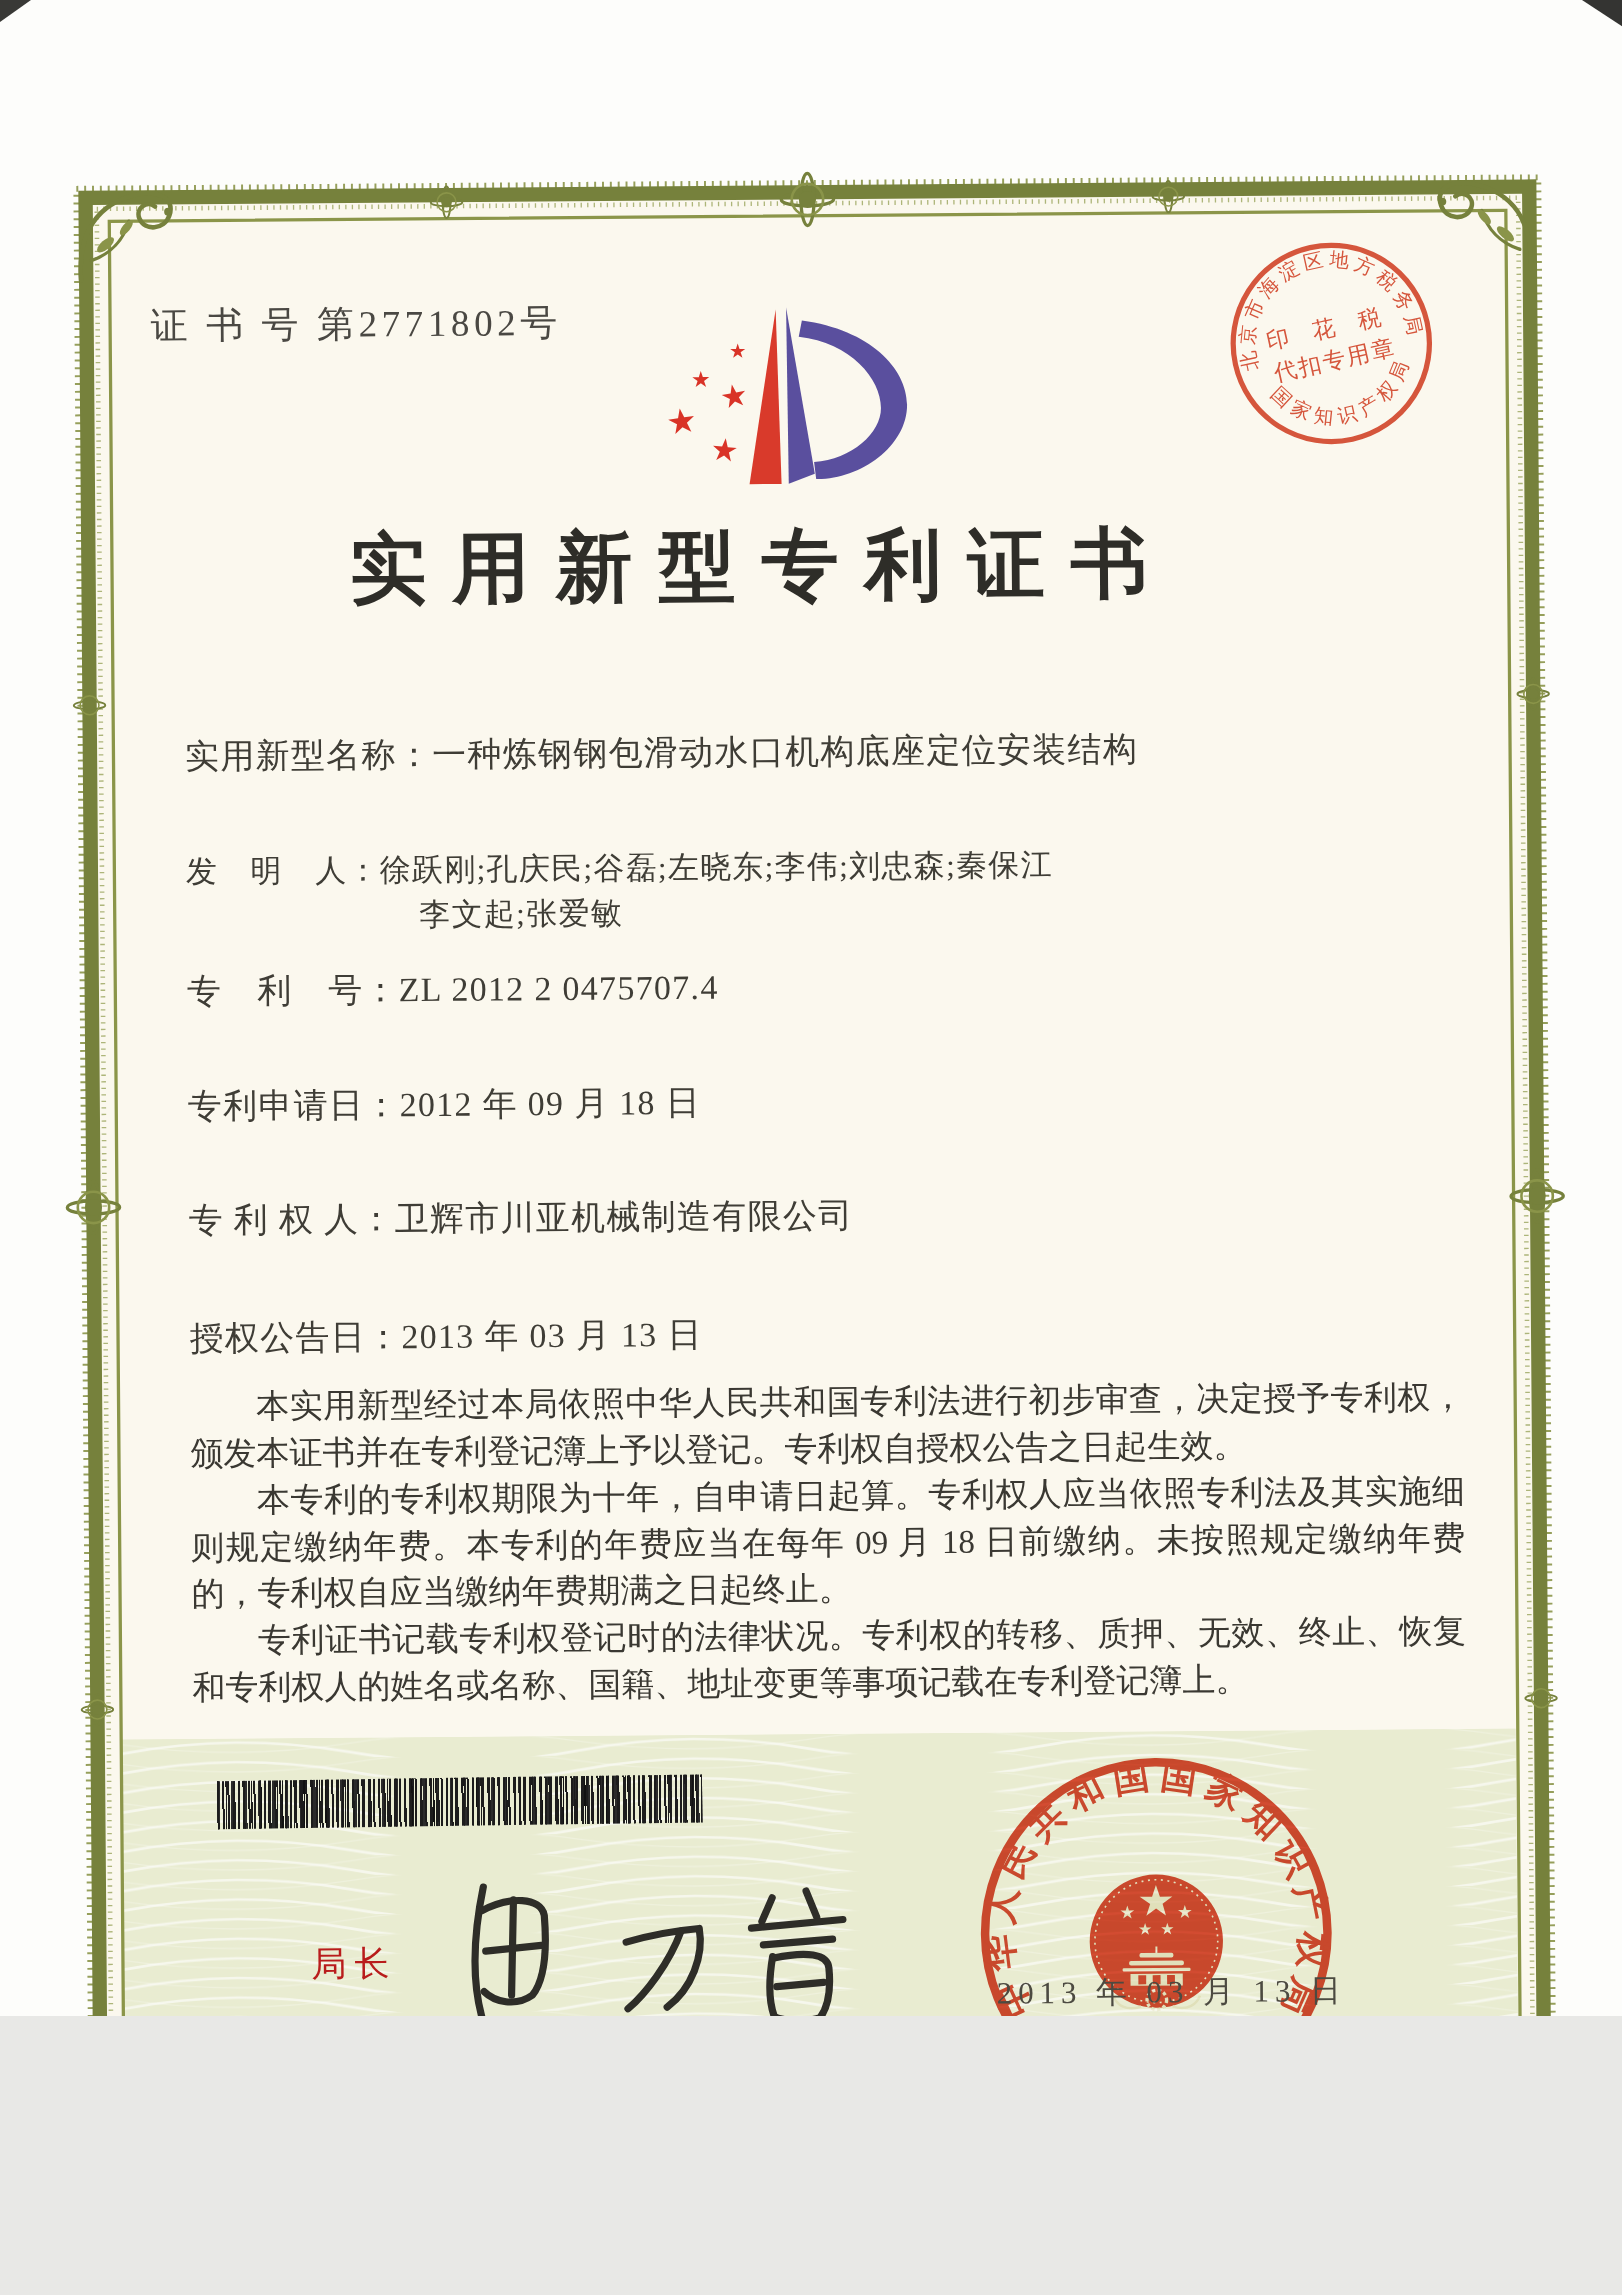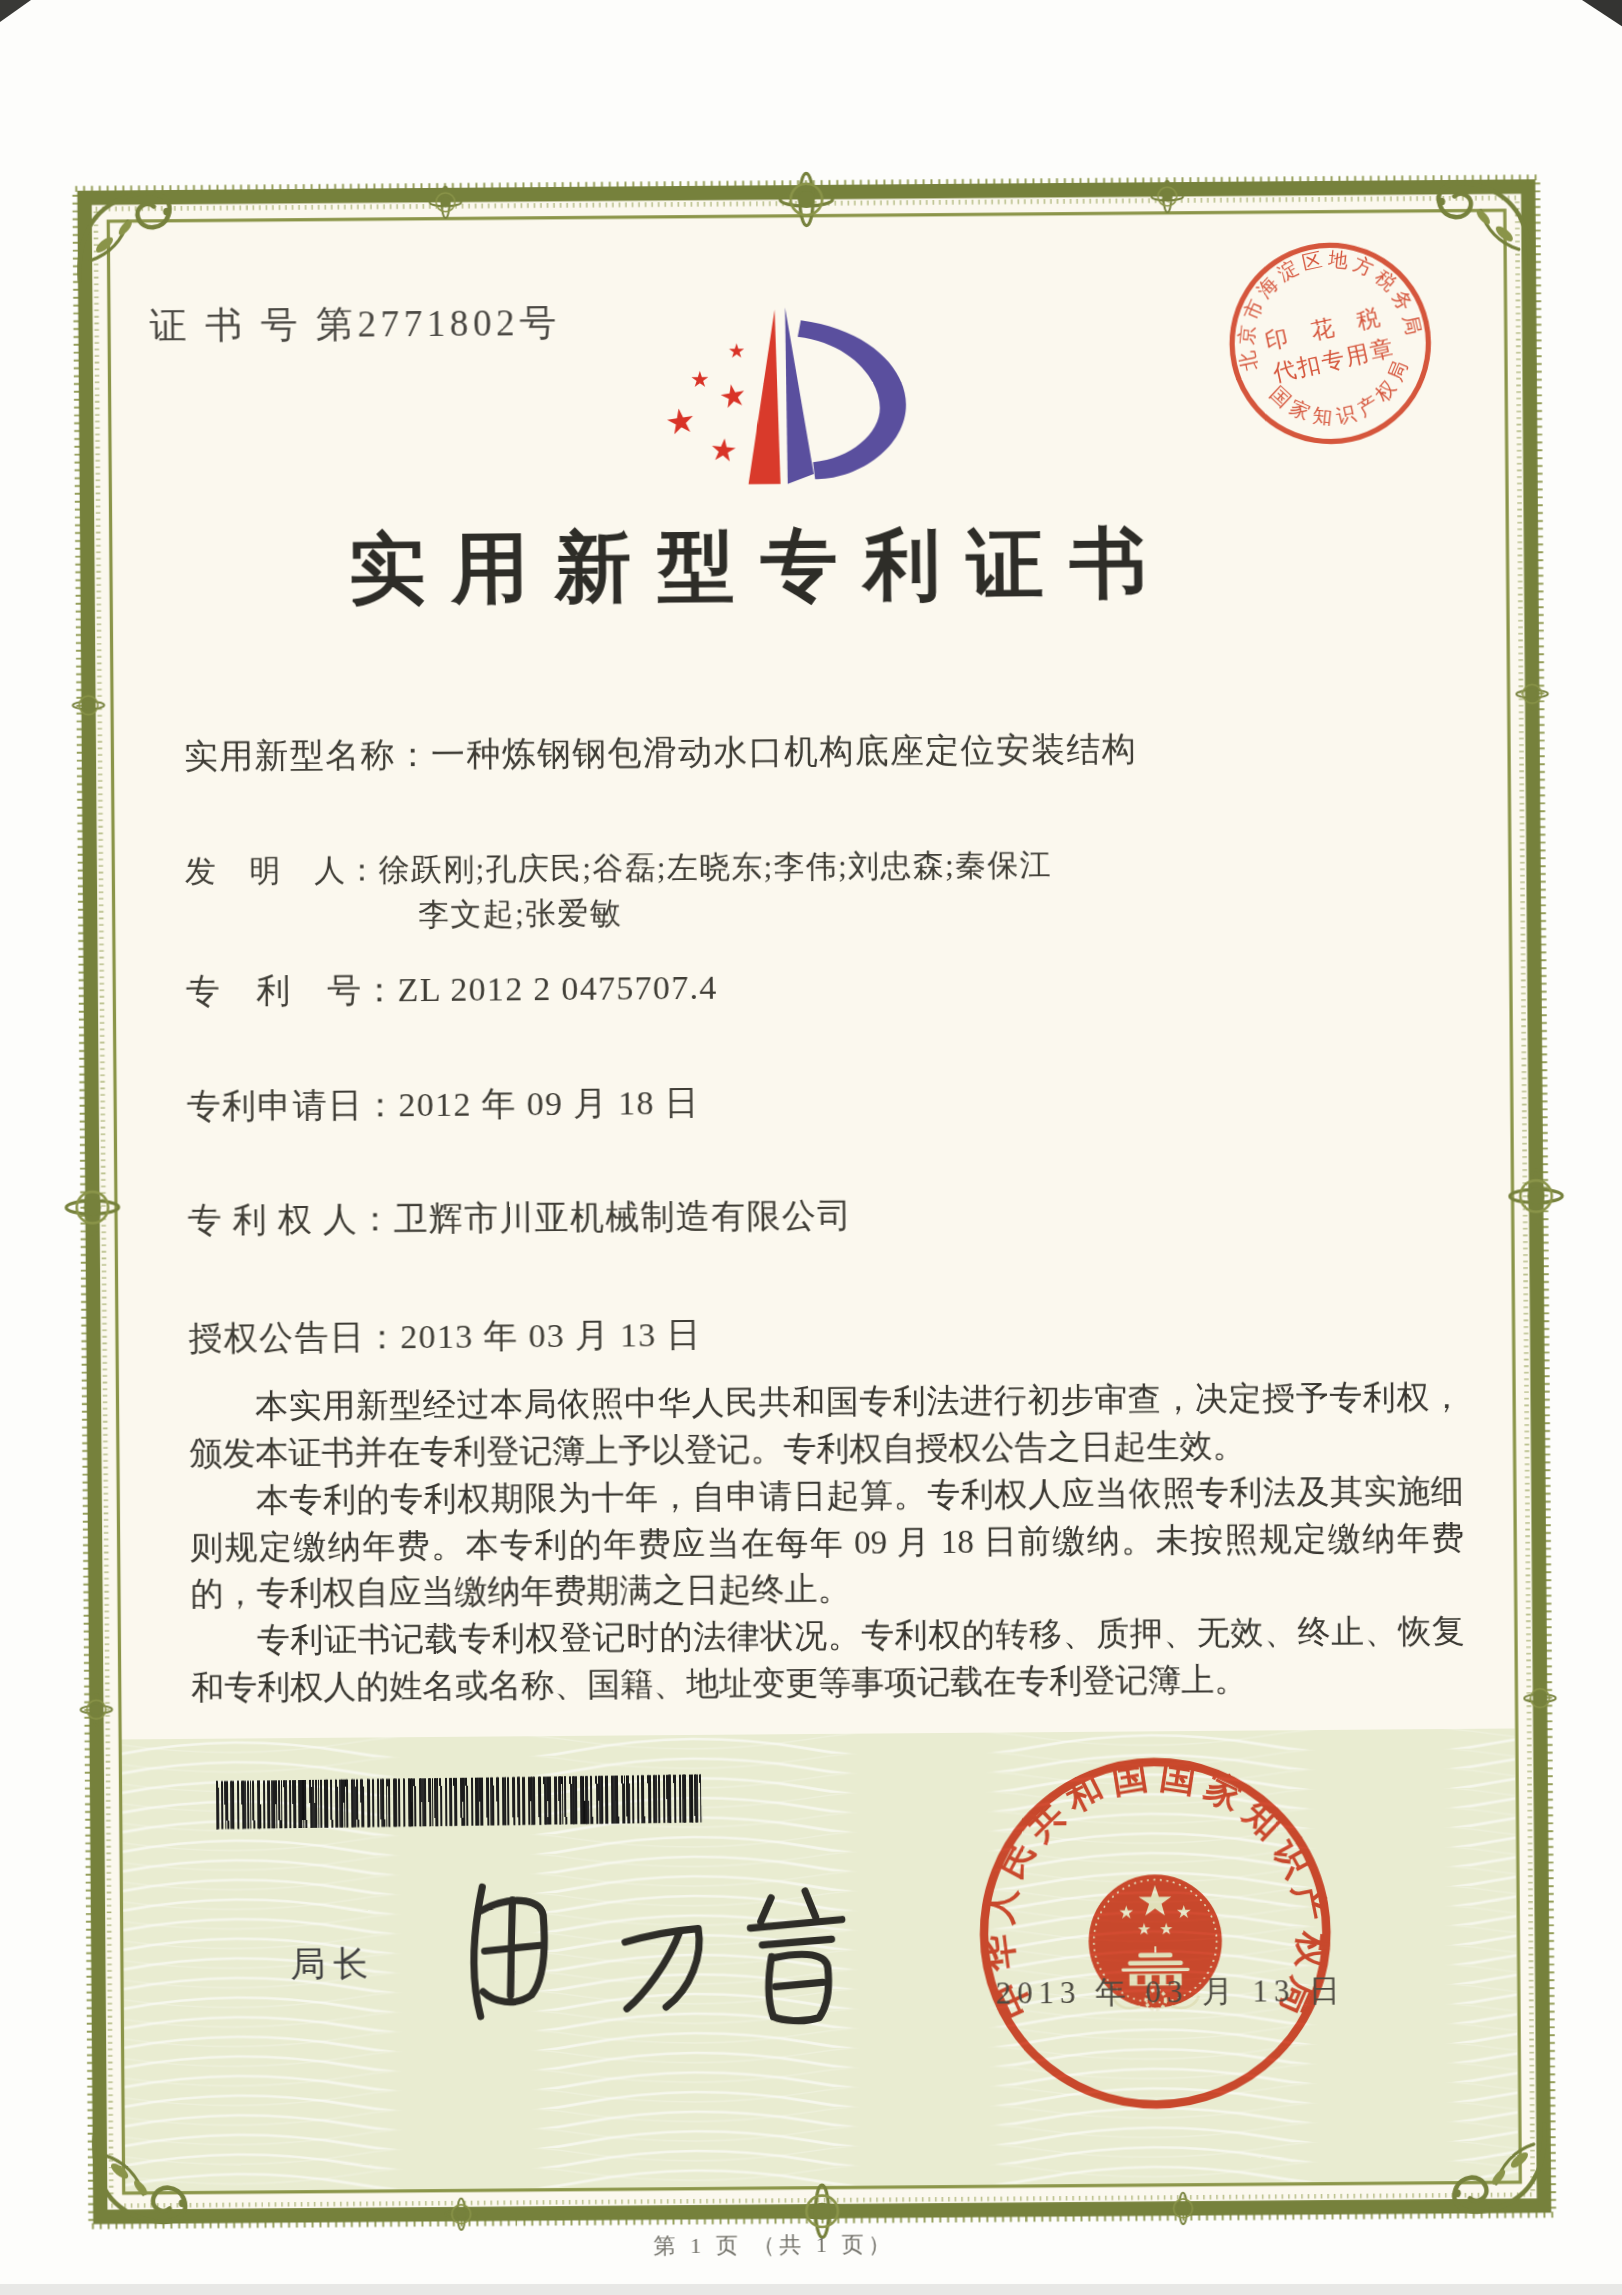--- a/index.html
+++ b/index.html
@@ -1,17 +1,17 @@
 <!DOCTYPE html>
 <html style="font-size:10.5px"><head>
 <meta charset="utf-8">
 <style>
   html,body{margin:0;padding:0;background:#e8e8e6;}
   #page{
-    position:relative;width:1623px;height:2284px;background:#fdfdfb;
+    position:relative;width:1623px;height:2016px;background:#fdfdfb;
     overflow:hidden;font-family:"Liberation Serif","DejaVu Serif",serif;
   }
   #sheet{position:absolute;inset:0;transform:rotate(-0.45deg);transform-origin:50% 50%;}
   .abs{position:absolute;}
   .inner-bg{left:86px;top:188px;width:1453px;height:2027px;background:#fbf8ee;}
   .wave-zone{left:116px;top:1734px;width:1394px;height:454px;}
   .cert-number{left:156px;top:296px;font-size:37px;letter-spacing:4.6px;color:#4a4843;white-space:nowrap;}
   .doc-title{left:0;width:1530px;top:515px;text-align:center;font-size:77px;font-weight:700;
     letter-spacing:26px;color:#2e2d28;white-space:nowrap;}
   .row{position:absolute;left:187px;font-size:34px;color:#3f3d36;white-space:nowrap;letter-spacing:1.3px;}
@@ -25,21 +25,21 @@
   .row-grant{top:1311px;}
   .body-text{left:187px;top:1379px;width:1274px;font-size:33px;line-height:1.42;
     color:#3a3832;text-align:justify;text-justify:inter-character;word-break:break-all;}
   .body-text p{margin:0;text-indent:2em;}
   .barcode{left:211px;top:1775px;width:485px;height:48px;transform:rotate(-0.35deg);
     background:
       repeating-linear-gradient(90deg,#1c1c1c 0 2px,transparent 2px 5.2px),
       repeating-linear-gradient(90deg,#1c1c1c 0 1.3px,transparent 1.3px 8.5px),
       repeating-linear-gradient(90deg,#2a2a2a 0 2.6px,transparent 2.6px 13.7px),
       repeating-linear-gradient(90deg,#111 0 1.3px,transparent 1.3px 21.6px);}
-  .director{left:284px;top:1937px;font-size:35px;letter-spacing:7.8px;color:#404040;}
+  .director{left:304px;top:1937px;font-size:35px;letter-spacing:7.8px;color:#b91c1c;}
   .signature-svg{left:399px;top:1857px;}
   .seal-svg{left:953px;top:1740px;mix-blend-mode:multiply;opacity:.95;}
   .seal-date{left:989px;top:1974px;font-size:31px;letter-spacing:5.9px;color:#4c4a41;z-index:30;white-space:nowrap;}
   .tax-stamp-svg{left:1224px;top:235px;transform:rotate(-12deg);mix-blend-mode:multiply;opacity:.96;}
   .logo{left:657px;top:281px;width:294px;height:229px;}
   .logo .star{position:absolute;color:#d93327;line-height:1;font-family:"DejaVu Sans",sans-serif;}
   .footer{left:0;width:1623px;top:2230px;text-align:center;transform:translateX(-46px);
     font-size:22px;letter-spacing:4.6px;color:#6f6e66;}
   .mark-tl{left:0;top:0;width:0;height:0;border-top:22px solid #232320;border-right:31px solid transparent;opacity:.9;}
   .mark-tr{right:0;top:0;width:0;height:0;border-top:27.5px solid #1e1e1c;border-left:41px solid transparent;opacity:.9;}

